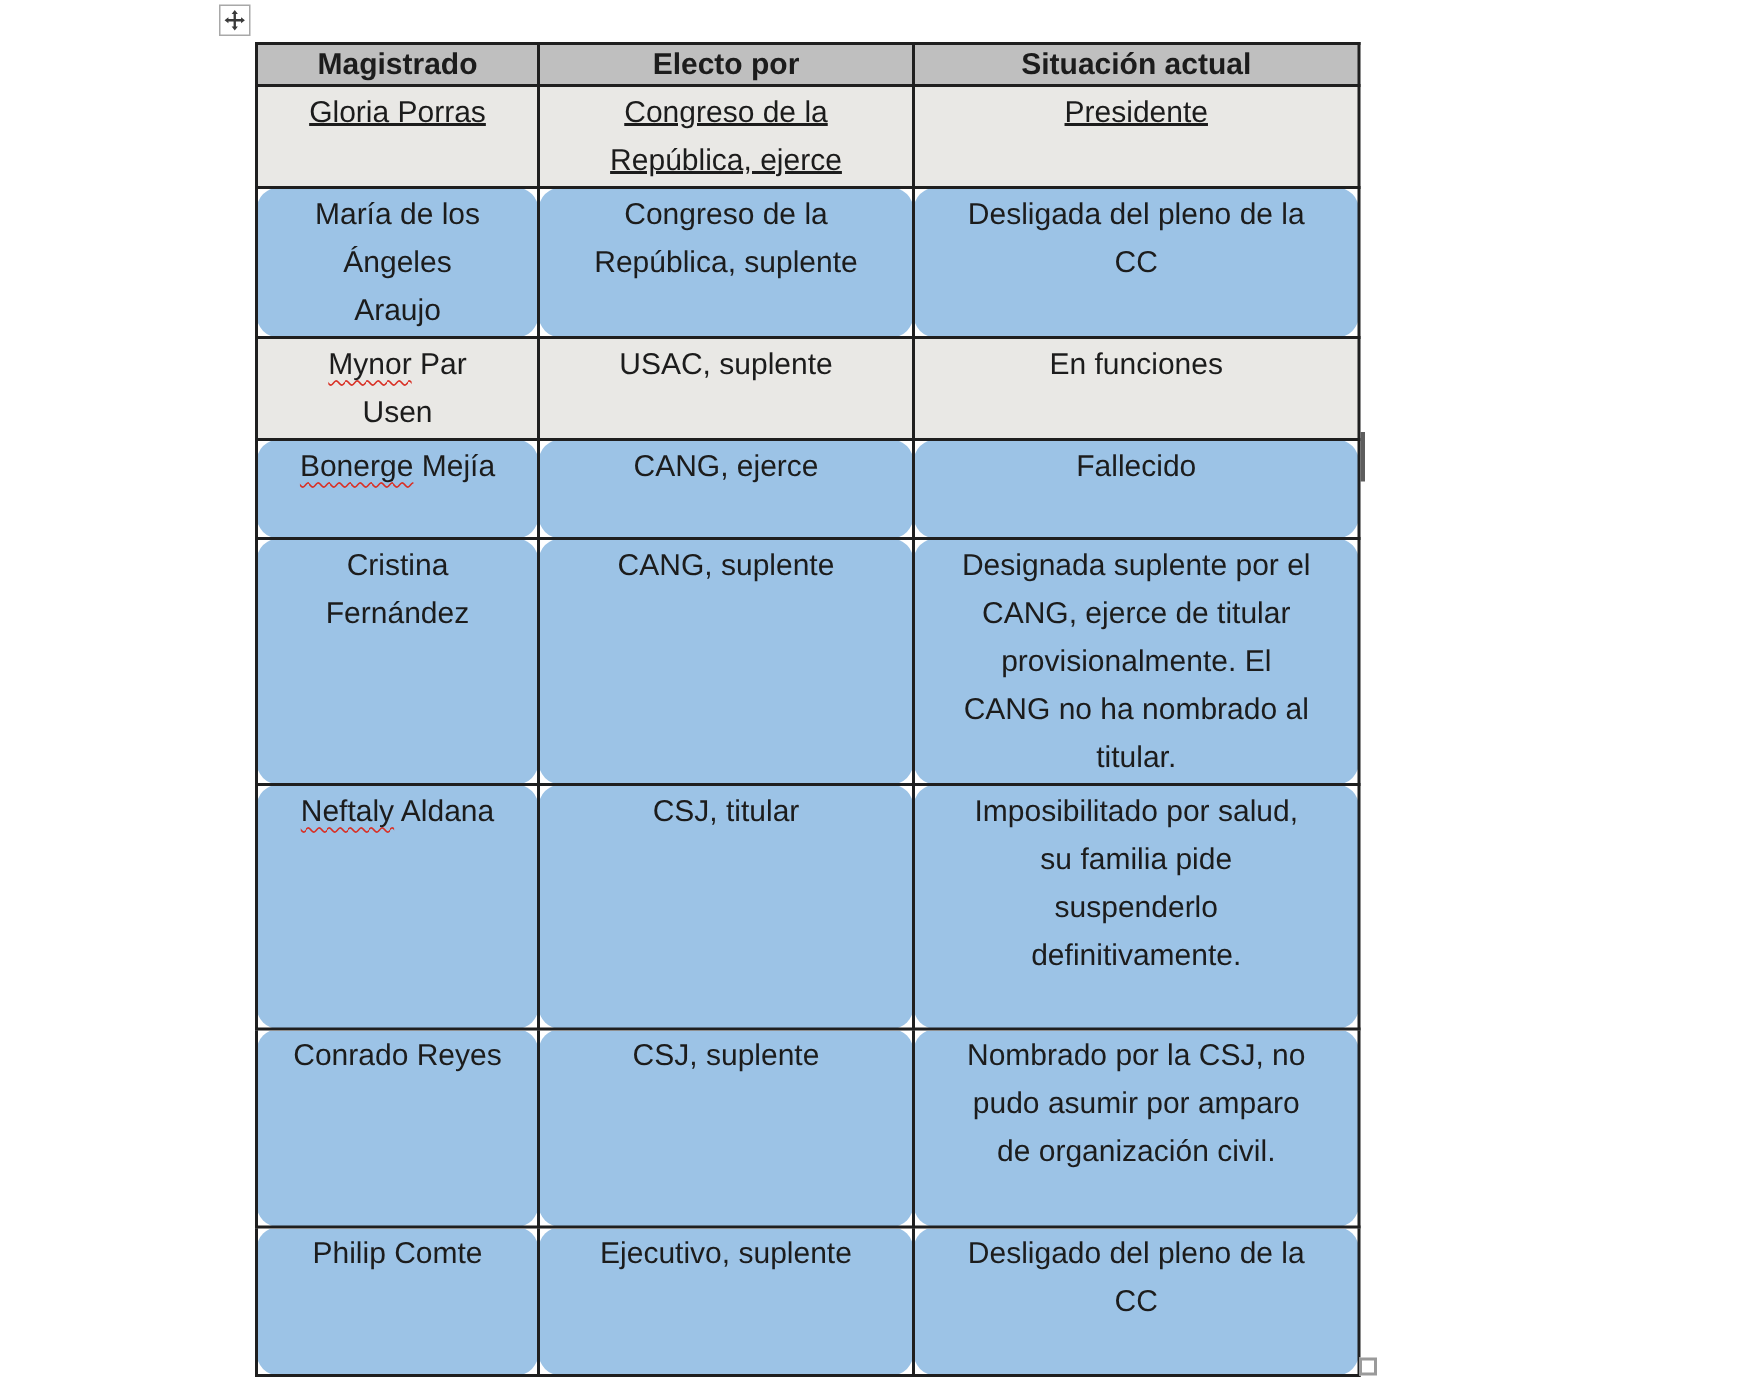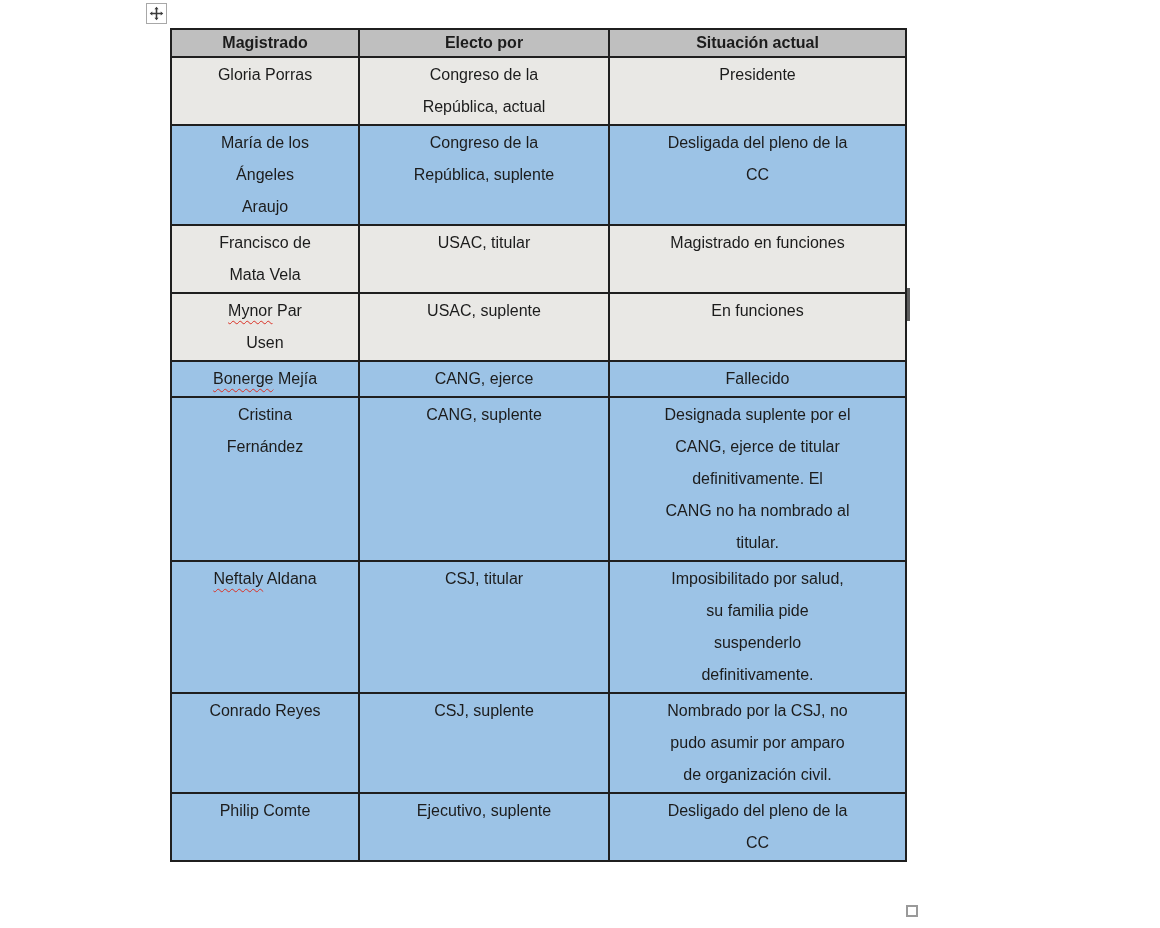--- a/index.html
+++ b/index.html
@@ -19,45 +19,45 @@
 
   
   table.doc{
     position:absolute;left:170px;top:28px;width:735px;
     border-collapse:collapse;table-layout:fixed;
   }
   table.doc td{
     border:2px solid var(--border,#1f1f1f);
     text-align:center;vertical-align:top;
     padding:1px 2px;box-sizing:border-box;
-    font-size:16px;line-height:32px;
+    font-size:20px;line-height:32px;
     overflow:hidden;
   }
   table.doc thead td{
     background:var(--header_bg,#bfbfbf);
     font-weight:bold;vertical-align:middle;line-height:24px;
   }
   table.doc col.c1{width:188px;}
   table.doc col.c2{width:250px;}
   table.doc col.c3{width:297px;}
 
   thead tr{height:28px;}
-  tbody tr:nth-child(1){height:66px;}
+  tbody tr:nth-child(1){height:66px;text-decoration:underline;}
   tbody tr:nth-child(2){height:100px;}
   tbody tr:nth-child(3){height:66px;}
   tbody tr:nth-child(4){height:66px;}
   tbody tr:nth-child(5){height:33px;margin-top:24px;}
   tbody tr:nth-child(6){height:163px;}
   tbody tr:nth-child(7){height:132px;}
   tbody tr:nth-child(8){height:99px;}
   tbody tr:nth-child(9){height:66px;}
   tbody tr:nth-child(10){height:62px;}
 
   tbody tr.gray td{background:var(--gray_row_bg,#e9e8e5);}
-  tbody tr.blue td{background:var(--blue_row_bg,#9cc3e6);}
+  tbody tr.blue td{background:var(--blue_row_bg,#9cc3e6);border-radius:15px;}
 
   .squiggle{
     text-decoration:underline;
     text-decoration-style:wavy;
     text-decoration-color:var(--squiggle,#d93025);
     text-decoration-thickness:1px;
     text-underline-offset:4px;
     text-decoration-skip-ink:none;
     text-align:center;
   }
@@ -99,21 +99,21 @@
           <td>Situación actual</td>
         </tr>
     </thead>
     <tbody>
         <tr class="gray">
           <td>
             <div class="line"><span>Gloria Porras</span></div>
           </td>
           <td>
             <div class="line"><span>Congreso de la</span></div>
-            <div class="line"><span>República, actual</span></div>
+            <div class="line"><span>República, ejerce</span></div>
           </td>
           <td>
             <div class="line"><span>Presidente</span></div>
           </td>
         </tr>
         <tr class="blue">
           <td>
             <div class="line"><span>María de los</span></div>
             <div class="line"><span>Ángeles</span></div>
             <div class="line"><span>Araujo</span></div>
@@ -122,32 +122,20 @@
             <div class="line"><span>Congreso de la</span></div>
             <div class="line"><span>República, suplente</span></div>
           </td>
           <td>
             <div class="line"><span>Desligada del pleno de la</span></div>
             <div class="line"><span>CC</span></div>
           </td>
         </tr>
         <tr class="gray">
           <td>
-            <div class="line"><span>Francisco de</span></div>
-            <div class="line"><span>Mata Vela</span></div>
-          </td>
-          <td>
-            <div class="line"><span>USAC, titular</span></div>
-          </td>
-          <td>
-            <div class="line"><span>Magistrado en funciones</span></div>
-          </td>
-        </tr>
-        <tr class="gray">
-          <td>
             <div class="line"><span class="squiggle">Mynor</span><span> Par</span></div>
             <div class="line"><span>Usen</span></div>
           </td>
           <td>
             <div class="line"><span>USAC, suplente</span></div>
           </td>
           <td>
             <div class="line"><span>En funciones</span></div>
           </td>
         </tr>
@@ -166,21 +154,21 @@
           <td>
             <div class="line"><span>Cristina</span></div>
             <div class="line"><span>Fernández</span></div>
           </td>
           <td>
             <div class="line"><span>CANG, suplente</span></div>
           </td>
           <td>
             <div class="line"><span>Designada suplente por el</span></div>
             <div class="line"><span>CANG, ejerce de titular</span></div>
-            <div class="line"><span>definitivamente. El</span></div>
+            <div class="line"><span>provisionalmente. El</span></div>
             <div class="line"><span>CANG no ha nombrado al</span></div>
             <div class="line"><span>titular.</span></div>
           </td>
         </tr>
         <tr class="blue">
           <td>
             <div class="line"><span class="squiggle">Neftaly</span><span> Aldana</span></div>
           </td>
           <td>
             <div class="line"><span>CSJ, titular</span></div>

